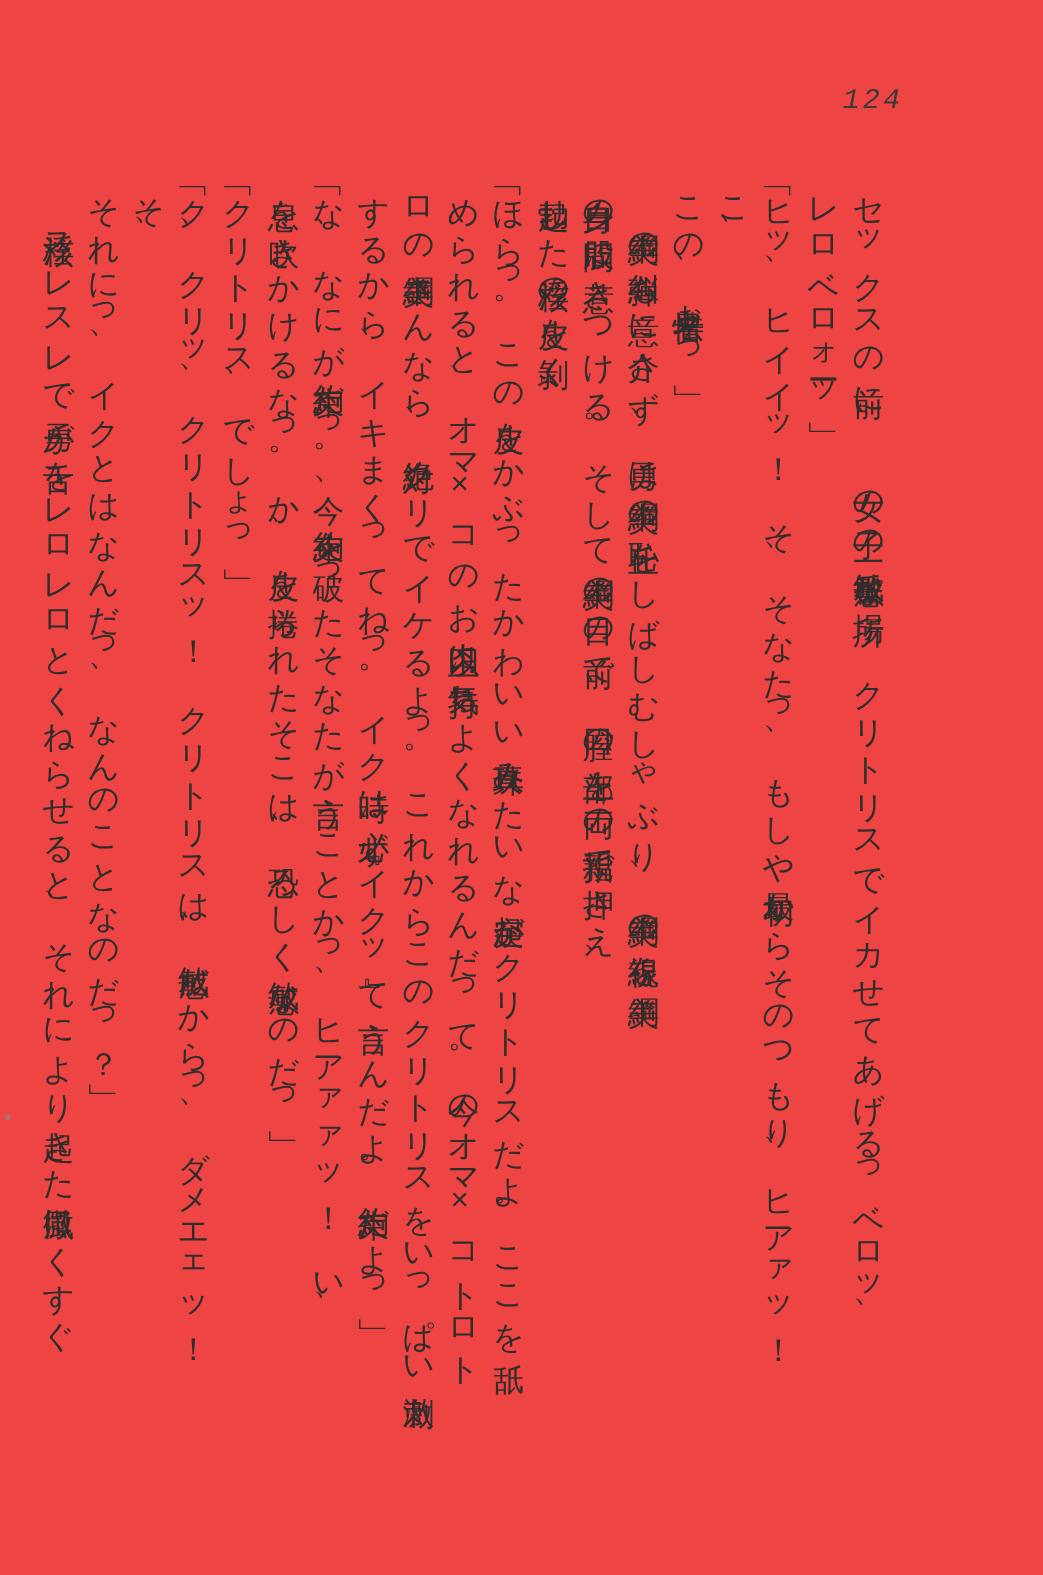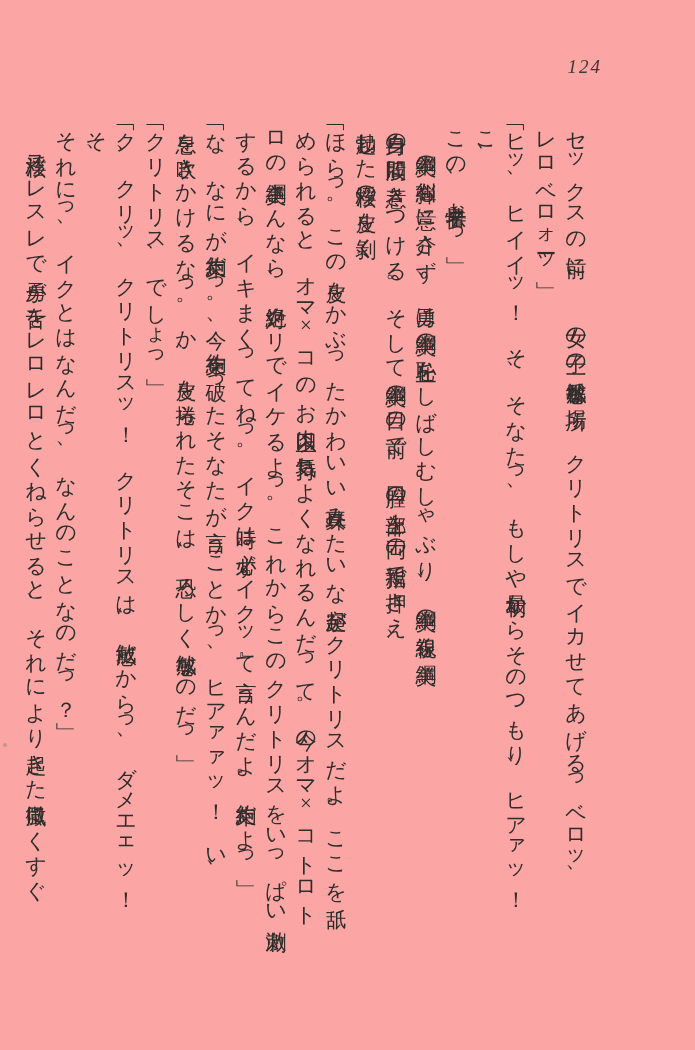--- a/index.html
+++ b/index.html
@@ -3,23 +3,23 @@
 <meta charset="utf-8">
 <style>
   html, body {
     margin: 0;
     padding: 0;
   }
   .page {
     position: relative;
     width: 695px;
     height: 1050px;
-    background: #fca5a5;
+    background: #ef4444;
     overflow: hidden;
-    font-family: Liberation Serif, serif;
+    font-family: Liberation Mono, monospace;
   }
   .page-number {
     position: absolute;
     top: 56px;
     right: 93px;
     font-size: 19px;
     font-style: italic;
     letter-spacing: 2px;
     color: #3a3a38;
   }

